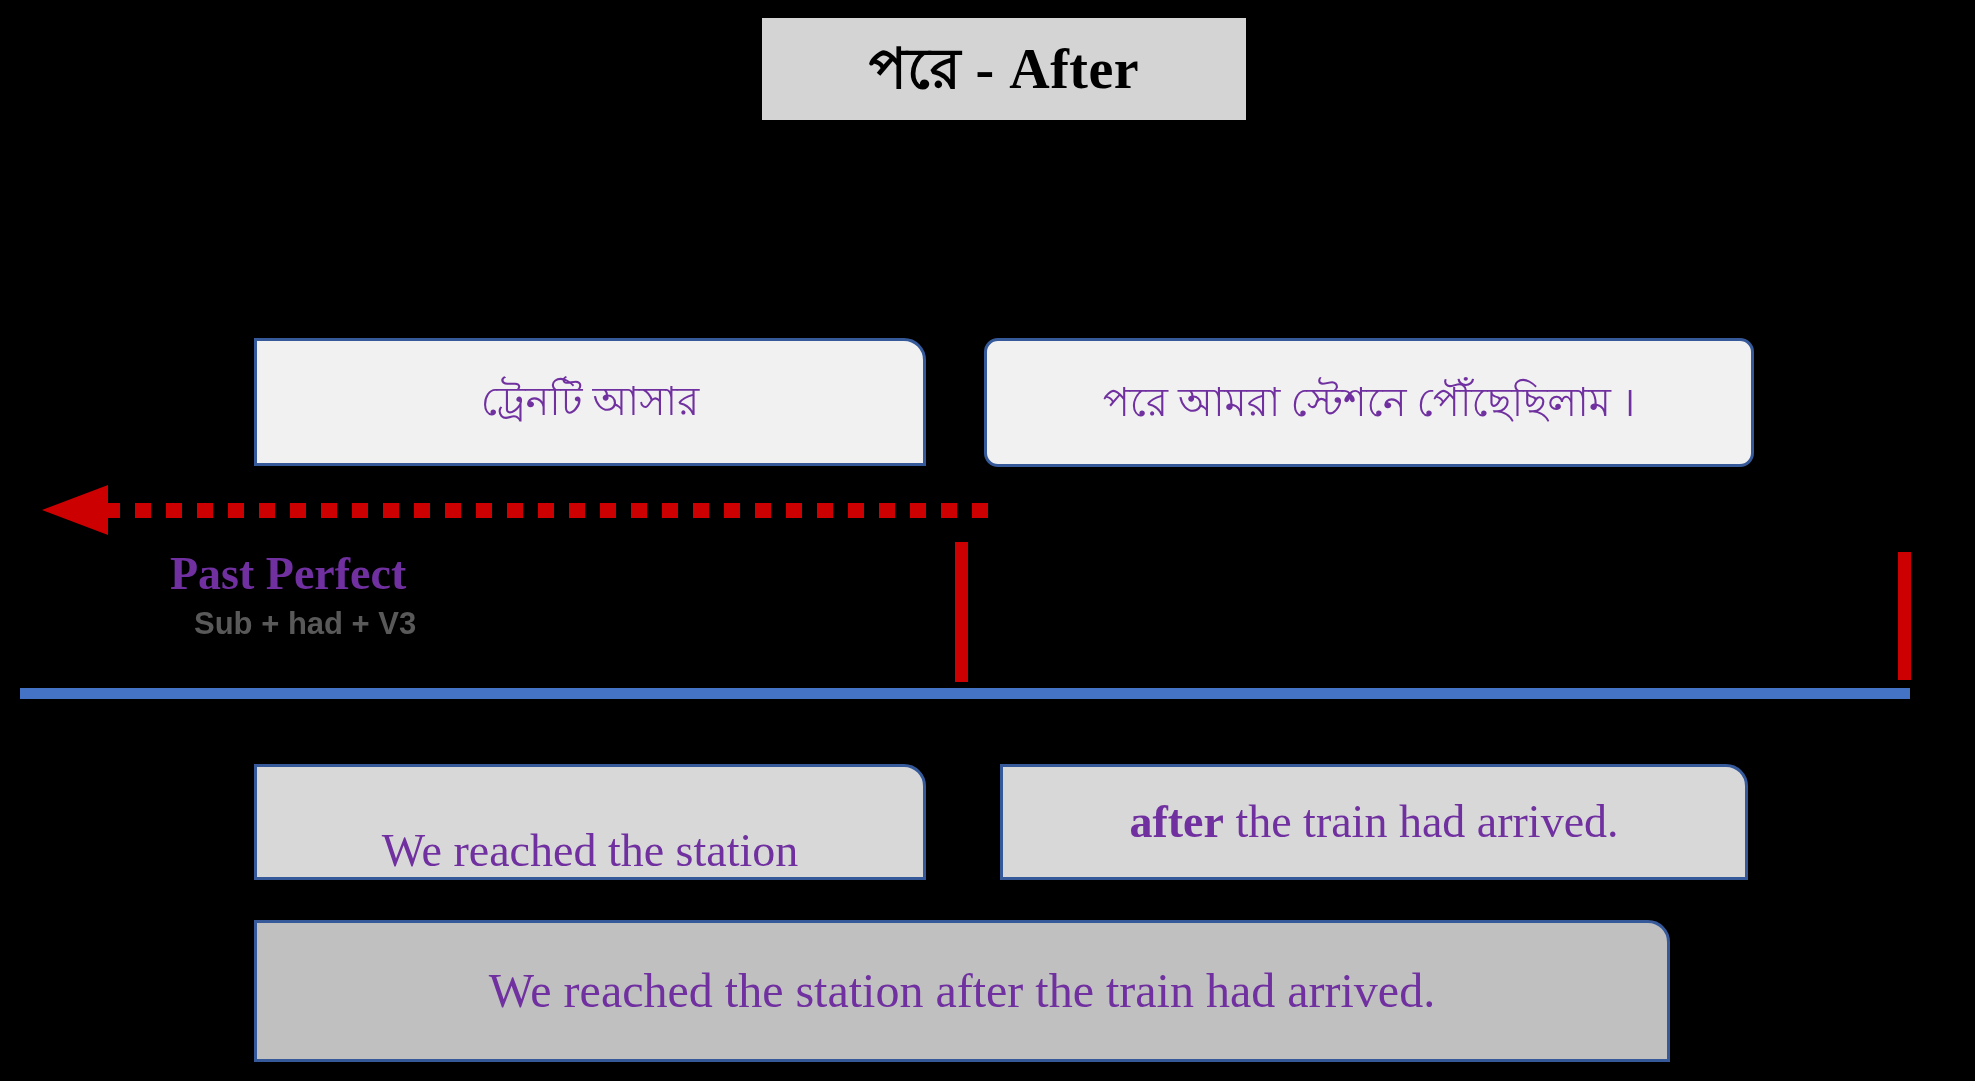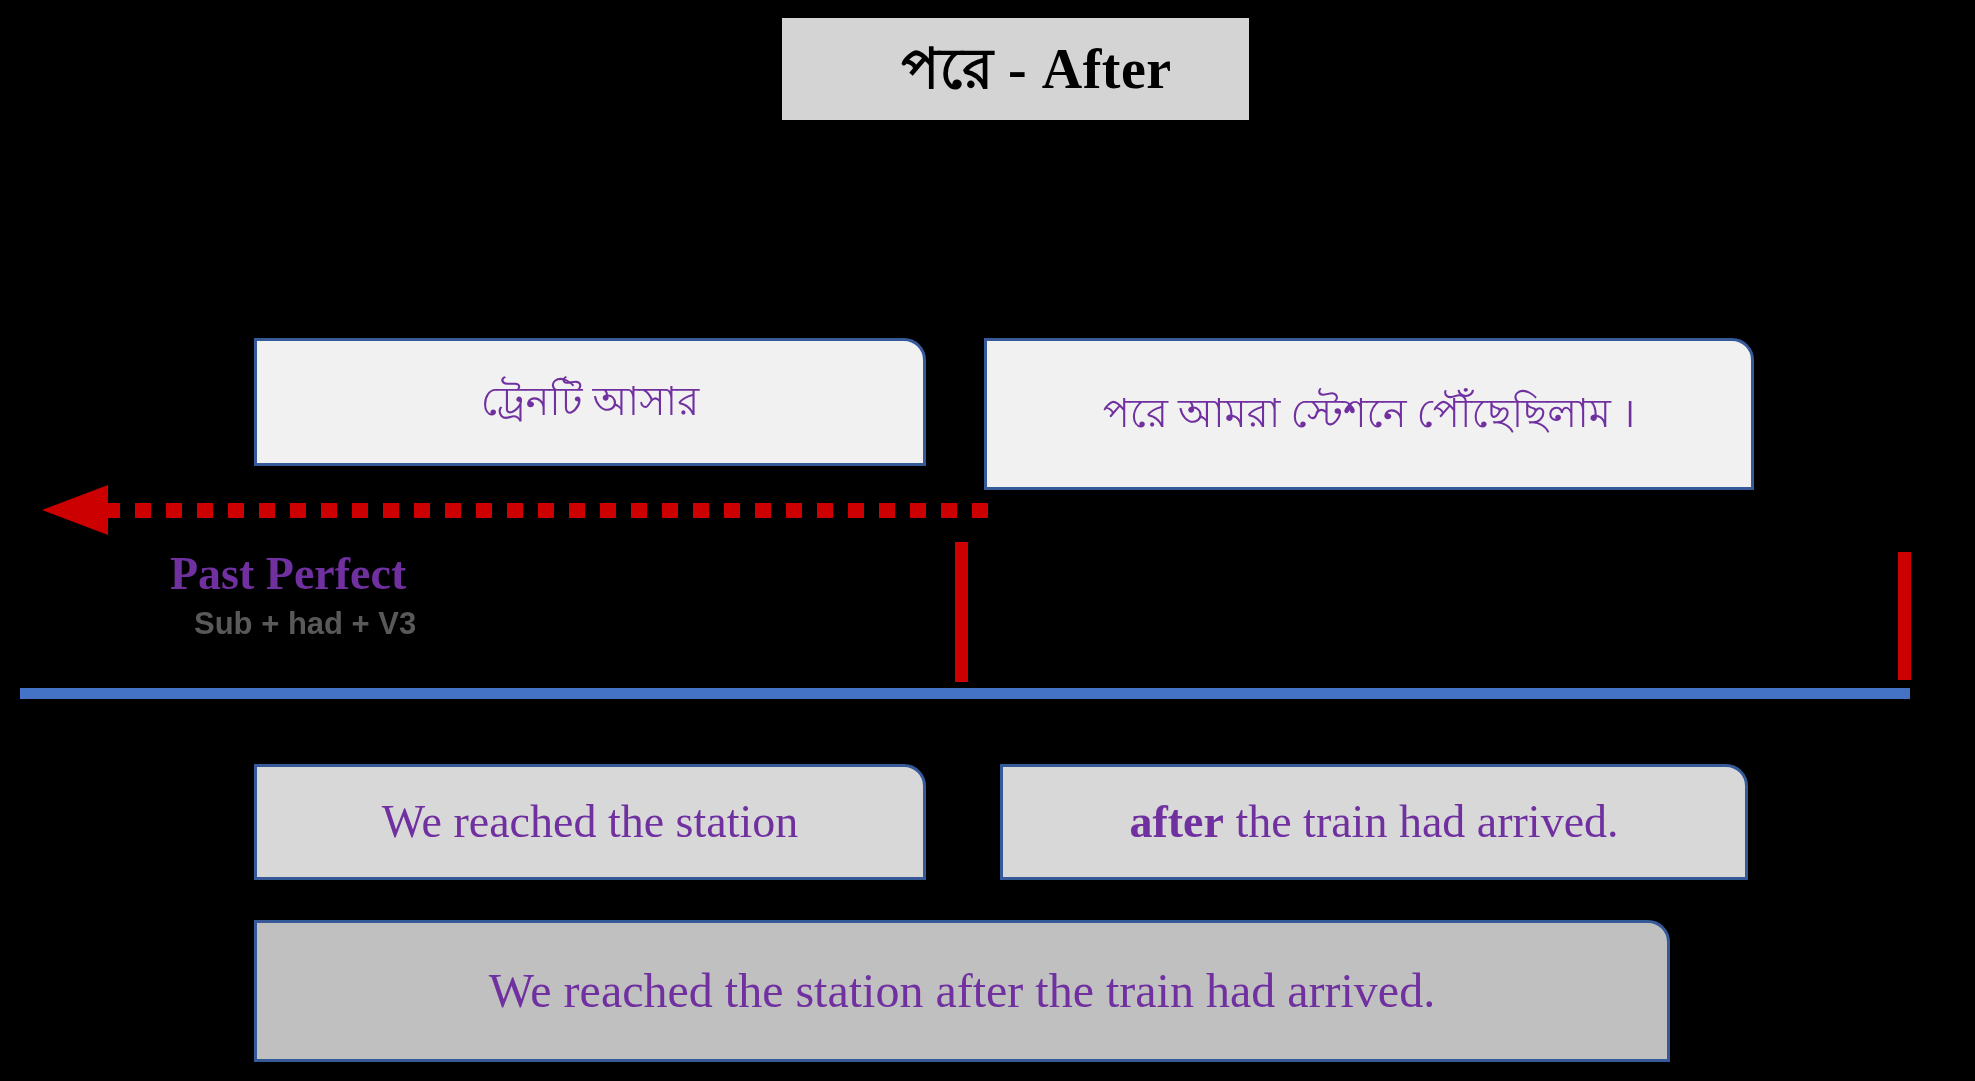--- a/index.html
+++ b/index.html
@@ -16,29 +16,28 @@
   }
 
   .stage {
     position: absolute;
     inset: 0;
   }
 
   
   .title-box {
     position: absolute;
-    left: 782px;
+    left: 762px;
     top: 18px;
-    width: 425px;
+    width: 484px;
     height: 102px;
     background: #D4D4D4;
     display: flex;
     align-items: center;
     justify-content: center;
-    padding-left: 42px;
   }
   .title-text {
     font-family: "Liberation Serif", "DejaVu Serif", serif;
     font-weight: bold;
     font-size: 56px;
     color: #000000;
     line-height: 1;
     white-space: nowrap;
     letter-spacing: 0.5px;
   }
@@ -71,24 +70,24 @@
     color: #7030A0;
     width: 100%;
     text-align: center;
     line-height: 1.1;
     white-space: nowrap;
   }
   .en-text .bold { font-weight: bold; }
 
   
   #bn-box-1 { left: 254px; top: 338px; width: 672px; height: 128px; }
-  #bn-box-2 { left: 984px; top: 338px; width: 770px; height: 152px; }
-
-  
-  #en-box-1 { left: 254px; top: 764px; width: 672px; height: 116px; }
+  #bn-box-2 { left: 984px; top: 338px; width: 770px; height: 129px; border-radius: 14px; }
+
+  
+  #en-box-1 { left: 254px; top: 764px; width: 672px; height: 116px; align-items: flex-end; }
   #en-box-2 { left: 1000px; top: 764px; width: 748px; height: 116px; }
 
   
   #en-box-full {
     left: 254px; top: 920px; width: 1416px; height: 142px;
   }
   #en-box-full .en-text { font-size: 48px; }
 
   
   .arrow-wrap {

